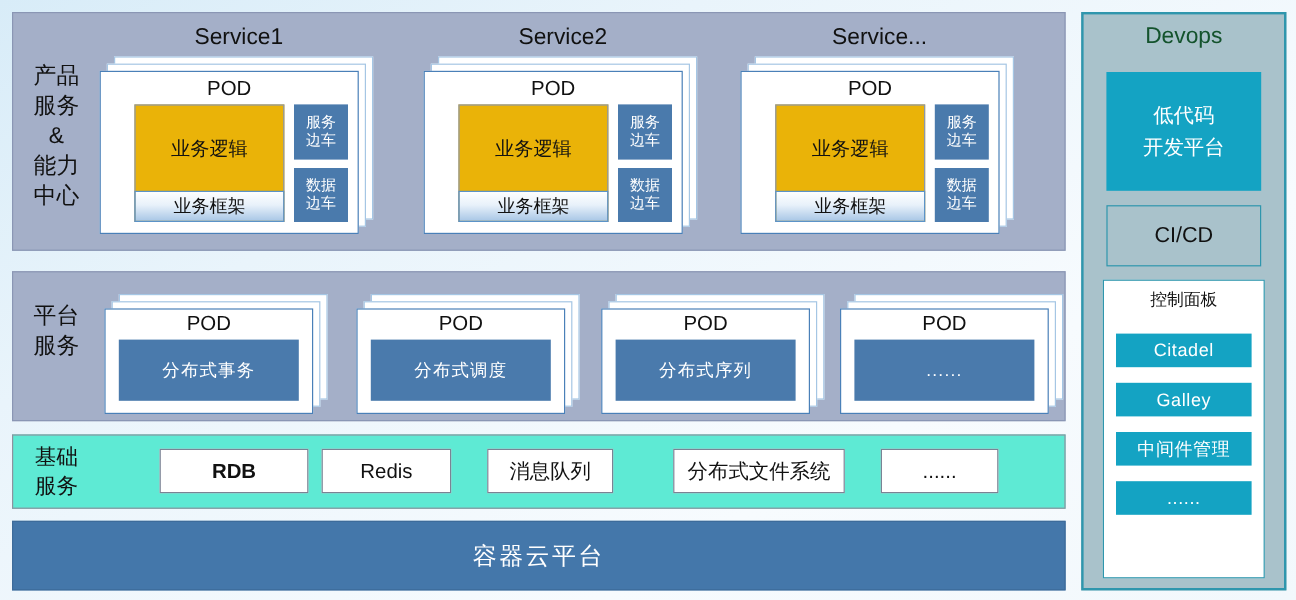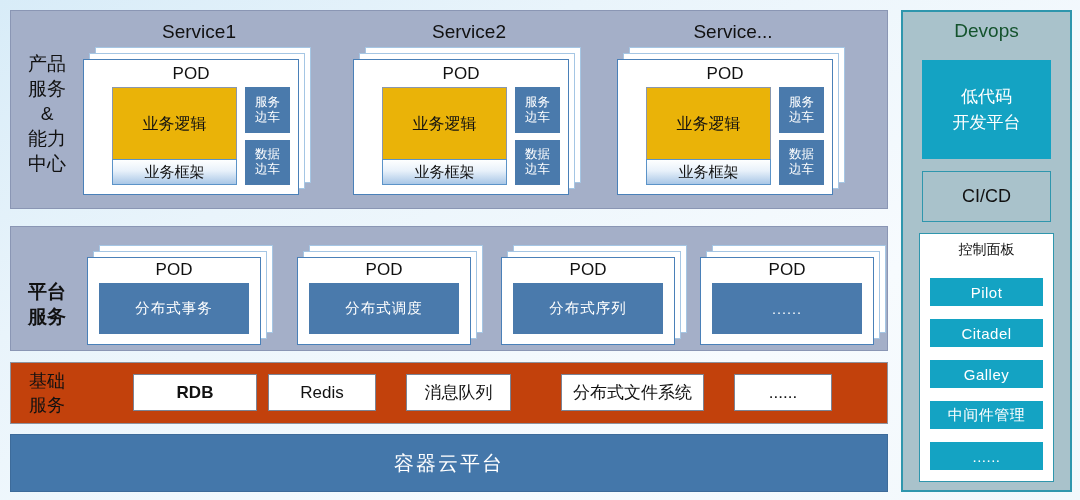--- a/index.html
+++ b/index.html
@@ -9,31 +9,31 @@
     color:#141414;
     background:linear-gradient(150deg,#d8ecf8 0%,#e9f4fb 30%,#f7fbfe 70%,#f2f8fc 100%);
     position:relative; overflow:hidden;
   }
   .band {
     position:absolute; left:10px; width:878px;
     background:#a4afc8; border:1px solid #8a96b4;
   }
   .band1 { top:10px; height:199px; }
   .band2 { top:226px; height:125px; }
-  .band3 { top:362px; height:62px; background:#c2410c; border-color:#8d929e; }
+  .band3 { top:362px; height:62px; background:#5eead4; border-color:#8d929e; }
   .band4 { top:434px; height:58px; background:#4477aa; border-color:#3d6b9a;
            display:flex; align-items:center; justify-content:center; }
   .band4 .caption { color:#fff; font-size:20px; letter-spacing:2px; }
 
   .band-label {
     position:absolute; left:6px; width:60px; text-align:center;
     font-size:19px; line-height:1.32; white-space:pre-line; color:#111;
   }
   .band1 .band-label { top:40px; }
-  .band2 .band-label { top:52px;font-weight:bold; }
+  .band2 .band-label { top:24px; }
   .band3 .band-label { top:7px; font-size:18px; }
 
   
   .svc-group { position:absolute; top:6px; width:240px; height:186px; }
   .svc-title { text-align:center; font-size:19px; height:30px; line-height:30px; color:#111; }
   .g1 { left:68px; } .g2 { left:338px; } .g3 { left:602px; }
 
   .pod-stack { position:relative; margin-left:4px; width:228px; height:148px; }
   .ghost { position:absolute; background:#fff; border:1px solid #a5c6e4; }
   .ghost.gh2 { left:12px; top:0; right:0; bottom:12px; }
@@ -245,19 +245,18 @@
   <div class="caption">容器云平台</div>
 </div>
 
 <div class="devops">
   <div class="devops-title">Devops</div>
   <div class="lowcode-box">低代码
 开发平台</div>
   <div class="cicd-box">CI/CD</div>
   <div class="cpanel">
     <div class="cpanel-title">控制面板</div>
-    <div class="cpanel-btn">Pilot</div>
     <div class="cpanel-btn">Citadel</div>
     <div class="cpanel-btn">Galley</div>
     <div class="cpanel-btn">中间件管理</div>
     <div class="cpanel-btn">......</div>
   </div>
 </div>
 
 </body></html>

